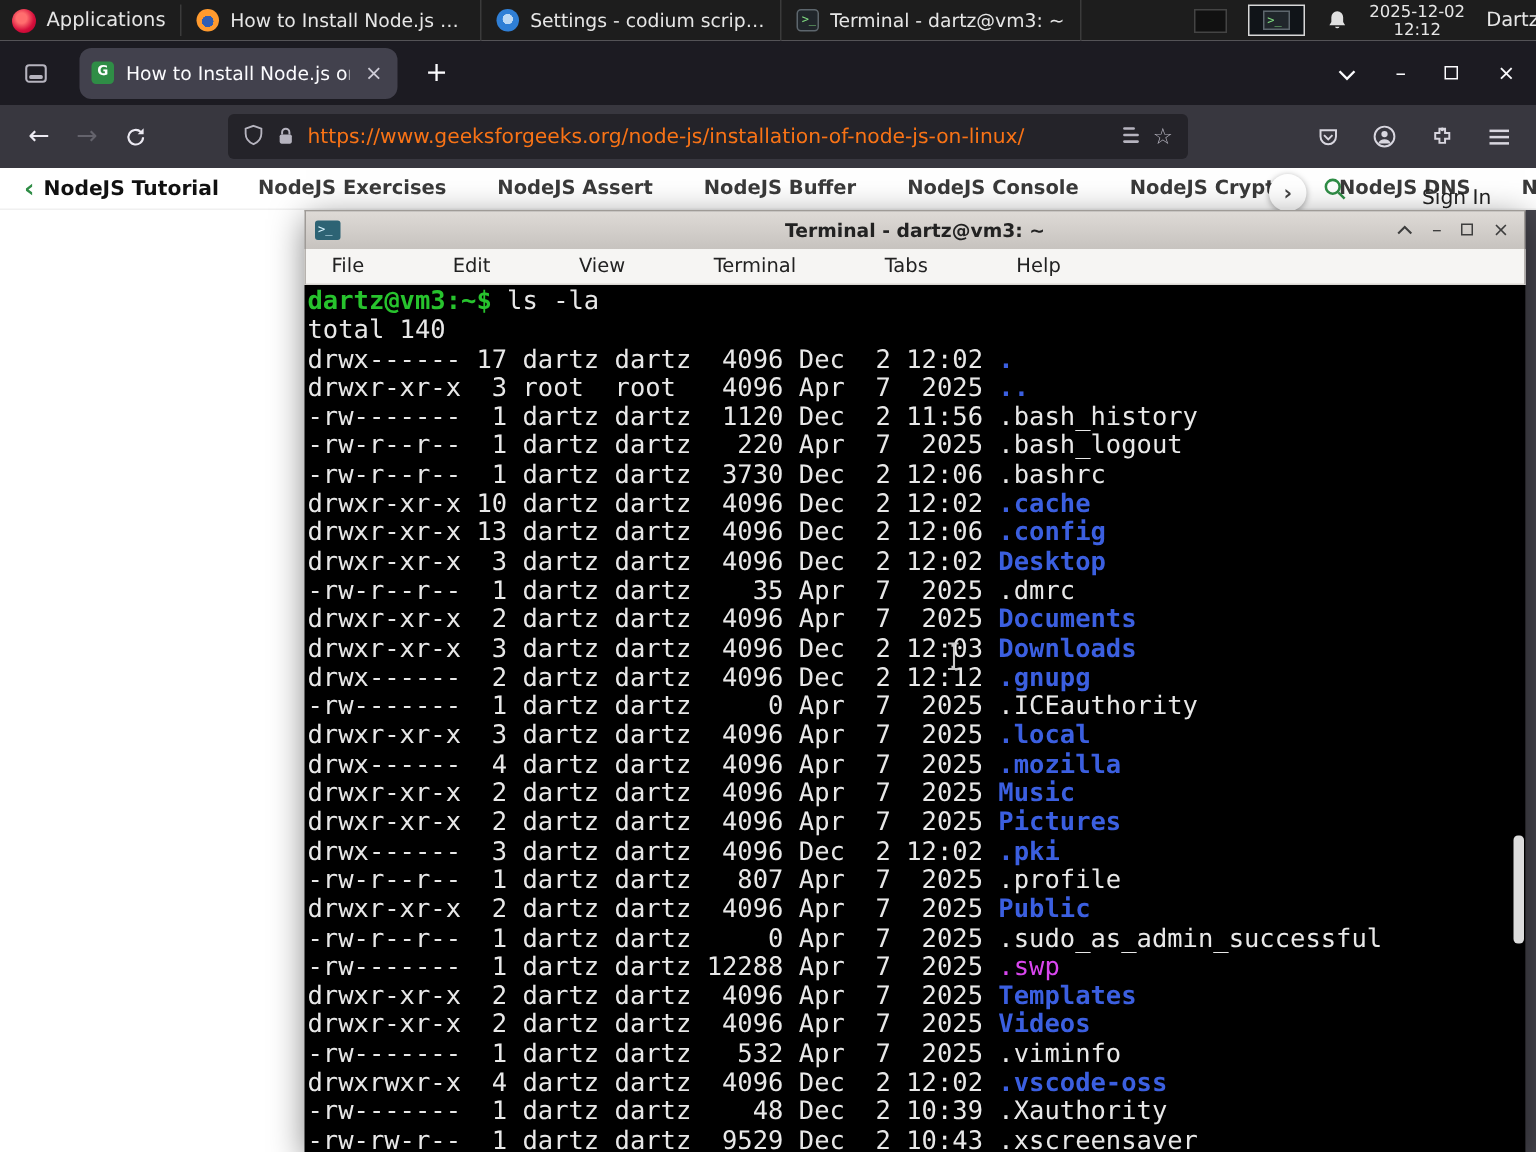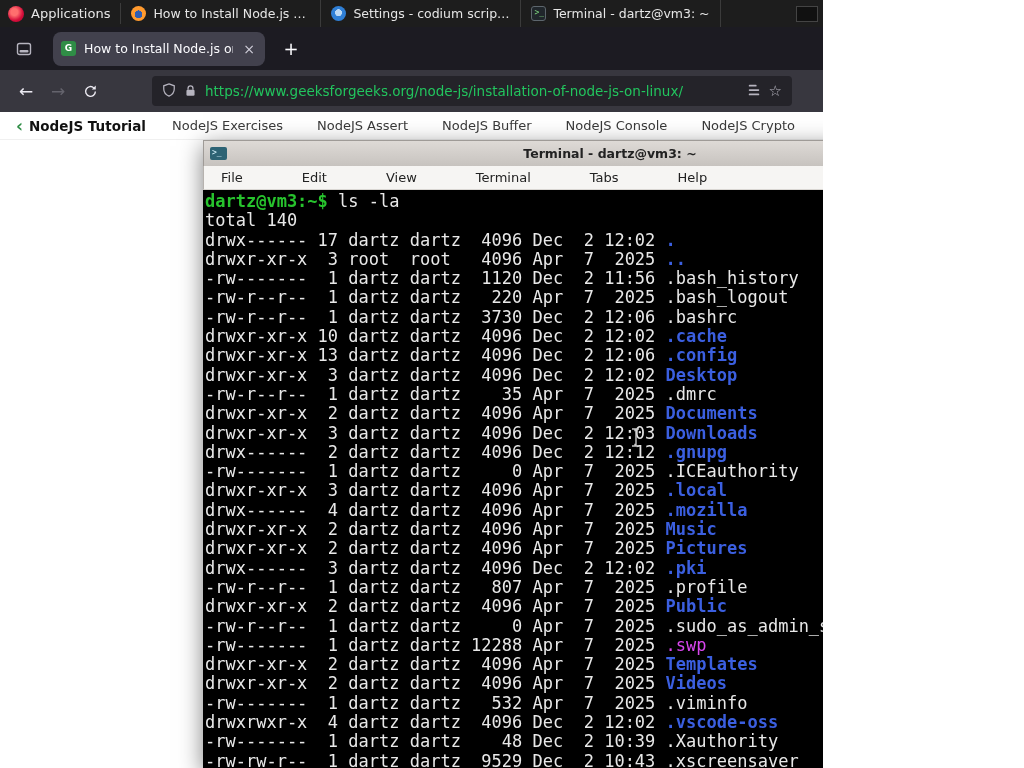--- a/index.html
+++ b/index.html
@@ -1,17 +1,17 @@
 <!DOCTYPE html>
 <html><head>
 <meta charset="utf-8">
 <style>
   * { margin:0; padding:0; box-sizing:border-box; }
   body { font-family:"DejaVu Sans","Liberation Sans",sans-serif; }
-  .screen { position:relative; width:823px; height:768px; overflow:hidden; background:#fff; }
+  .screen { position:relative; width:1024px; height:768px; overflow:hidden; background:#fff; }
 
   
   .taskbar { position:absolute; left:0; top:0; width:1024px; height:27px; background:#1d1d1d;
     color:#e6e6e6; display:flex; align-items:stretch; font-size:13px; }
   .tb-app { display:flex; align-items:center; gap:7px; padding:0 10px 0 8px; cursor:default; }
   .app-logo { width:16px; height:16px; border-radius:50%;
     background:radial-gradient(circle at 40% 38%, #ff6e6e 0 25%, #d60f3c 60%, #a60028 100%); }
   .tb-sep { width:1px; background:#3b3b3b; margin:3px 0; }
   .tb-windows { display:flex; align-items:stretch; }
   .tb-win { display:flex; align-items:center; gap:7px; width:200px; padding:0 10px;
@@ -49,33 +49,33 @@
   .box-glyph { display:inline-block; width:9px; height:9px; border:1.4px solid #fbfbfe; }
 
   
   .navbar { position:absolute; left:0; top:70px; width:1024px; height:42px; background:#38373f;
     display:flex; align-items:center; padding:0 10px; }
   .nav-btn { width:32px; height:32px; display:flex; align-items:center; justify-content:center;
     font-size:17px; color:#eceaf2; border-radius:4px; }
   .nav-btn.dim { color:#64636c; }
   .urlbar { margin-left:46px; width:640px; height:30px; background:#242329; border-radius:4px;
     display:flex; align-items:center; gap:8px; padding:0 10px; }
-  .url-text { flex:1; font-size:13.5px; color:#22c55e; white-space:nowrap; overflow:hidden; }
+  .url-text { flex:1; font-size:13.5px; color:#f97316; white-space:nowrap; overflow:hidden; }
   .nav-icons { margin-left:auto; display:flex; align-items:center; gap:8px; }
   .nav-ico { width:30px; height:30px; display:flex; align-items:center; justify-content:center; border-radius:4px; }
   .star { font-size:15px; color:#b6b4bf; }
 
   
   .sitenav { position:absolute; left:0; top:112px; width:1024px; height:28px; background:#fff;
     display:flex; align-items:center; padding-left:16px; font-size:13px; color:#3a3a3a;
     border-bottom:1px solid #f0f0f0; }
   .sn-chevron { color:#2f8d46; font-weight:bold; font-size:17px; margin-right:6px; }
   .sn-primary { font-weight:bold; color:#111; font-size:13.5px; margin-right:26px; white-space:nowrap; }
   .sn-items { display:flex; gap:34px; white-space:nowrap; overflow:hidden; flex:1; }
-  .nav-item { white-space:nowrap; }
+  .nav-item { white-space:nowrap;font-weight:bold; }
   .sn-circle { position:absolute; left:846px; top:116px; width:25px; height:25px; border-radius:50%;
     background:#fff; box-shadow:0 1px 4px rgba(0,0,0,.35); display:flex; align-items:center;
     justify-content:center; color:#444; font-size:14px; font-weight:bold; }
   .sn-search { position:absolute; left:882px; top:118px; }
   .sn-signin { position:absolute; left:948px; top:124px; font-size:13.5px; color:#222; }
 
   
   .page { position:absolute; left:0; top:140px; width:1024px; height:628px; background:#fff; }
   .page-scroll { position:absolute; left:1016px; top:140px; width:8px; height:628px; background:#46454d; }
 

